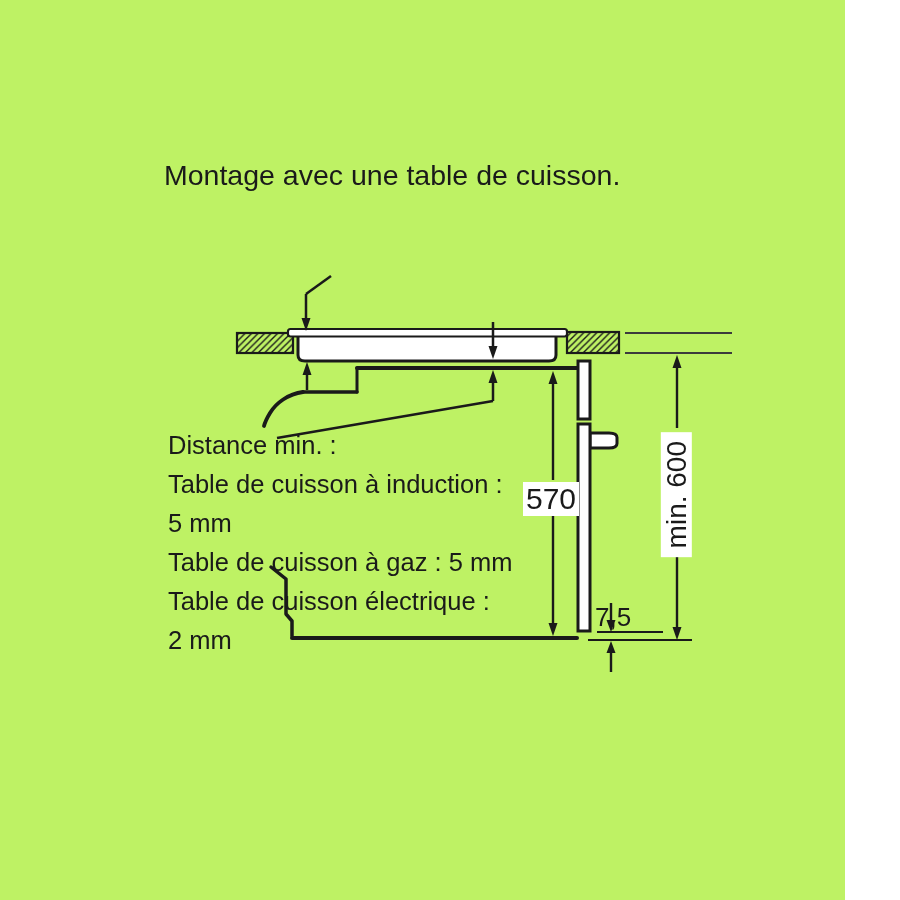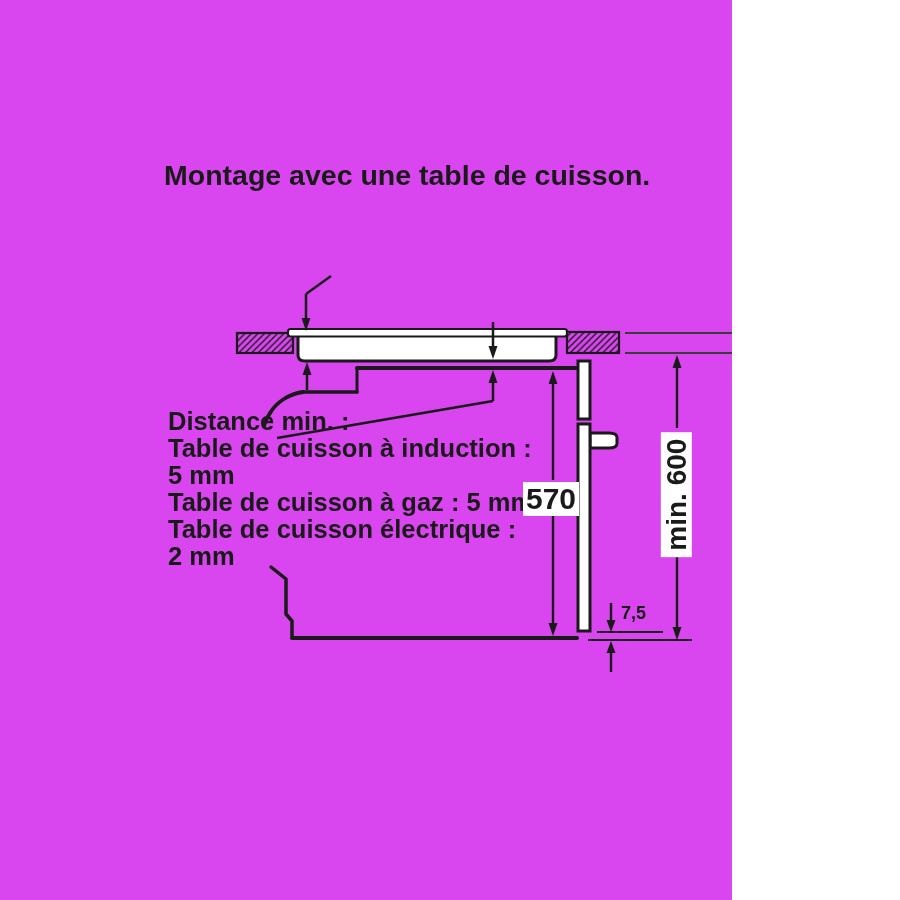--- a/index.html
+++ b/index.html
@@ -1,36 +1,36 @@
 <!DOCTYPE html>
 <html><head>
 <meta charset="utf-8">
 <style>
   * { margin: 0; padding: 0; box-sizing: border-box; }
   html, body { width: 900px; height: 900px; background: #ffffff; overflow: hidden; }
   .canvas {
-    position: relative; width: 732px; height: 900px; background: #d946ef;
-    font-family: "Liberation Sans", sans-serif; color: #1a1a1a; font-weight: bold;
+    position: relative; width: 845px; height: 900px; background: #bef264;
+    font-family: "Liberation Sans", sans-serif; color: #1a1a1a;
   }
   .diagram-svg { position: absolute; left: 0; top: 0; width: 900px; height: 900px; }
   .txt {
     position: absolute; color: #1a1a1a; white-space: pre-line;
     font-family: "Liberation Sans", sans-serif; line-height: 1.12;
   }
   .title { left: 164px; top: 160px; font-size: 28.5px; }
   .annotation { left: 333px; top: 239px; font-size: 25.5px; line-height: 29px; }
-  .distance-note { left: 168px; top: 408px; font-size: 25.5px; line-height: 27px; }
+  .distance-note { left: 168px; top: 426px; font-size: 25.5px; line-height: 39px; }
   .dim-570 {
     left: 523px; top: 482px; font-size: 30px; background: #ffffff; padding: 0 3px;
   }
   .dim-min600 {
     left: 614px; top: 479px; width: 125px; text-align: center; font-size: 28px;
     background: #ffffff; transform: rotate(-90deg); transform-origin: center;
   }
-  .dim-75 { left: 621px; top: 603px; font-size: 18px; }
+  .dim-75 { left: 595px; top: 603px; font-size: 26px; }
   .footer { left: 537px; top: 715px; font-size: 27.5px; }
 </style>
 </head>
 <body>
 
 <div class="canvas">
 
   <svg class="diagram-svg" viewBox="0 0 900 900" xmlns="http://www.w3.org/2000/svg">
     <defs>
       <pattern id="hatch" patternUnits="userSpaceOnUse" width="6.5" height="6.5">

